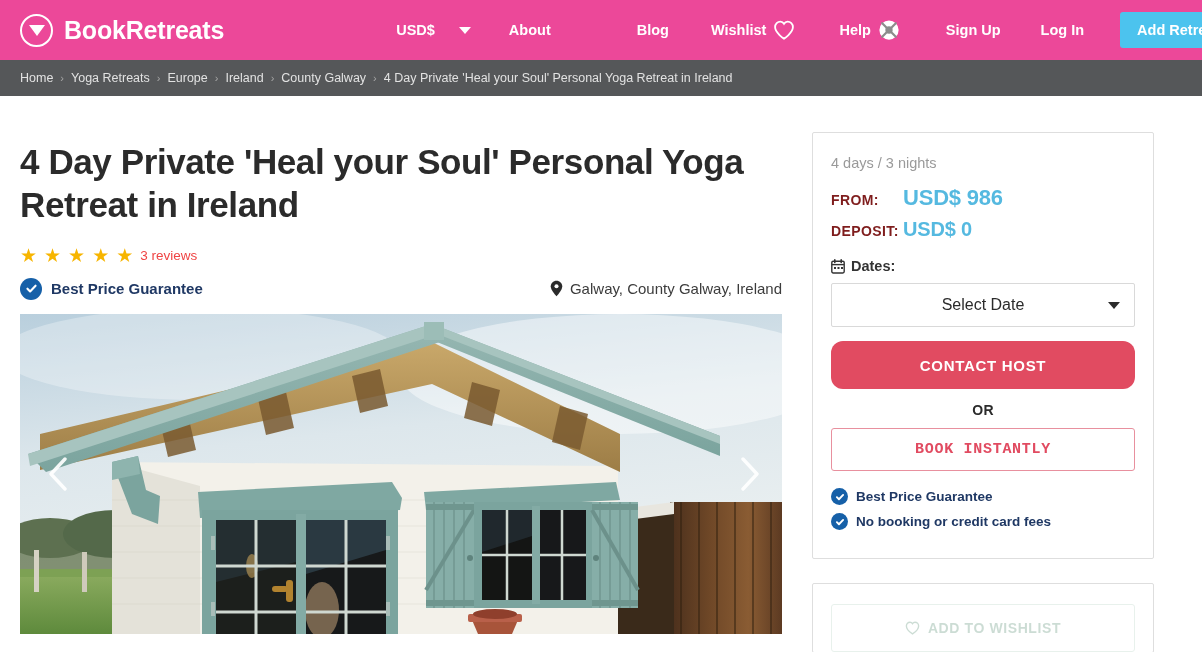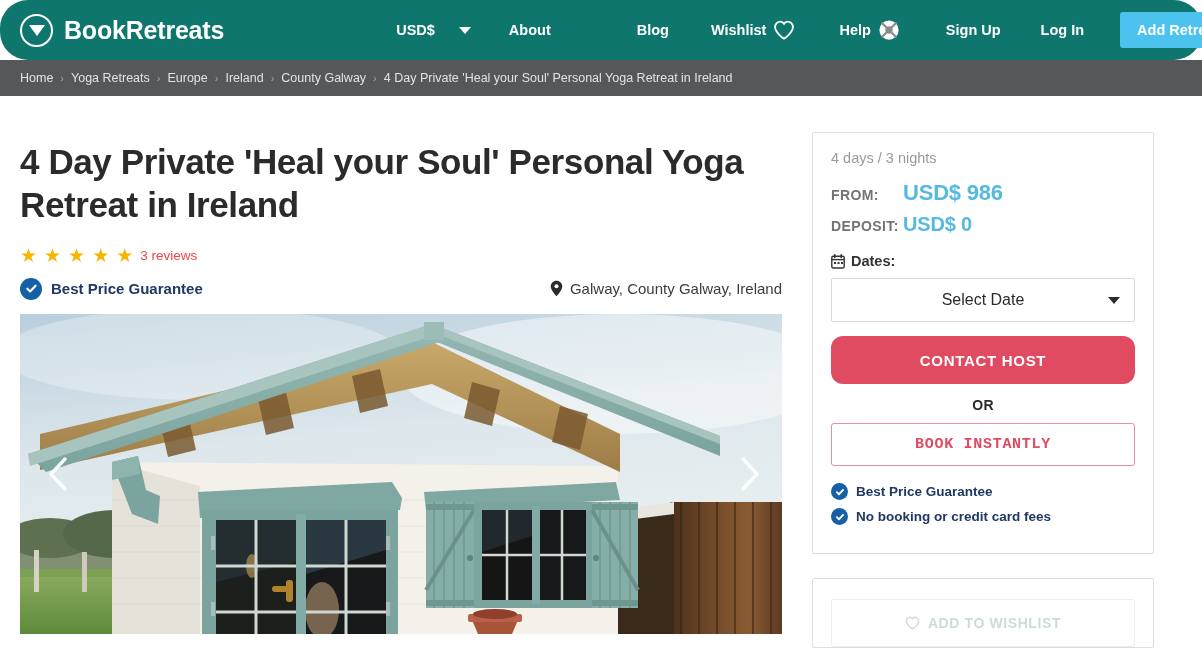--- a/index.html
+++ b/index.html
@@ -7,26 +7,25 @@
     width: 1202px; height: 652px;
     overflow: hidden;
     background: #ffffff;
     font-family: "Liberation Sans", sans-serif;
     -webkit-font-smoothing: antialiased;
   }
 
   
   .header {
     height: 60px;
-    background: #0f766e;
+    background: #ec4899;
     display: flex;
     align-items: center;
     padding: 0 24px 0 20px;
     position: relative;
-    border-radius: 28px;
   }
   .brand { display: flex; align-items: center; gap: 11px; }
   .brand-logo {
     width: 33px; height: 33px;
     border: 2.5px solid #ffffff;
     border-radius: 50%;
     display: flex; align-items: center; justify-content: center;
   }
   .brand-logo .tri {
     width: 0; height: 0;
@@ -203,34 +202,34 @@
     z-index: 4;
   }
   .hero-arrow.left { left: 18px; }
   .hero-arrow.right { right: 12px; }
 
   
   .card {
     border: 1px solid #dedede;
     background: #ffffff;
     border-radius: 2px;
-    padding: 17px 18px 20px 18px;
+    padding: 22px 18px 20px 18px;
   }
   .nights {
     color: #9a9a9a;
     font-size: 14.5px;
     margin-bottom: 14px;
   }
   .price-row {
     display: flex;
     align-items: baseline;
     margin-bottom: 7px;
   }
   .price-label {
-    color: #737373;
+    color: #7f1d1d;
     font-size: 14px;
     font-weight: 700;
     letter-spacing: 0.4px;
     width: 72px;
     flex: none;
   }
   .price-value {
     color: #55b9e0;
     font-size: 22px;
     font-weight: 700;

